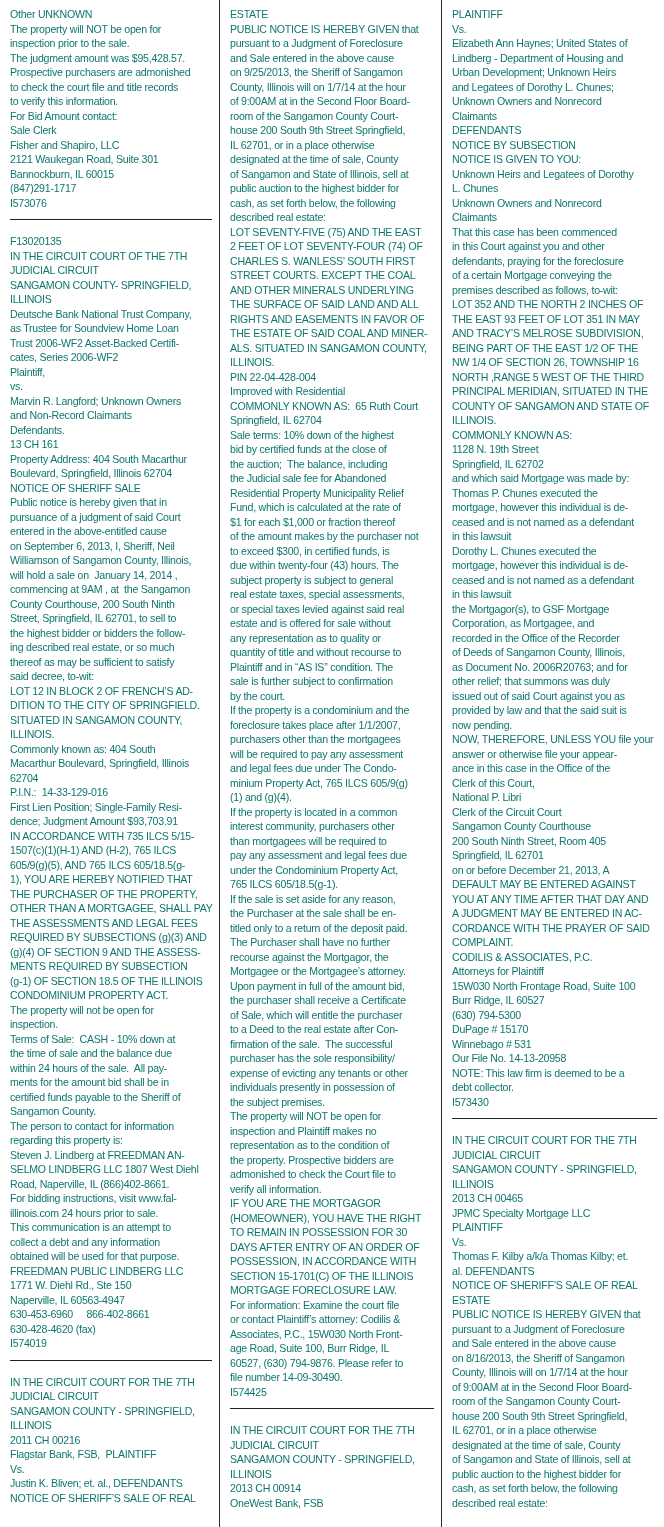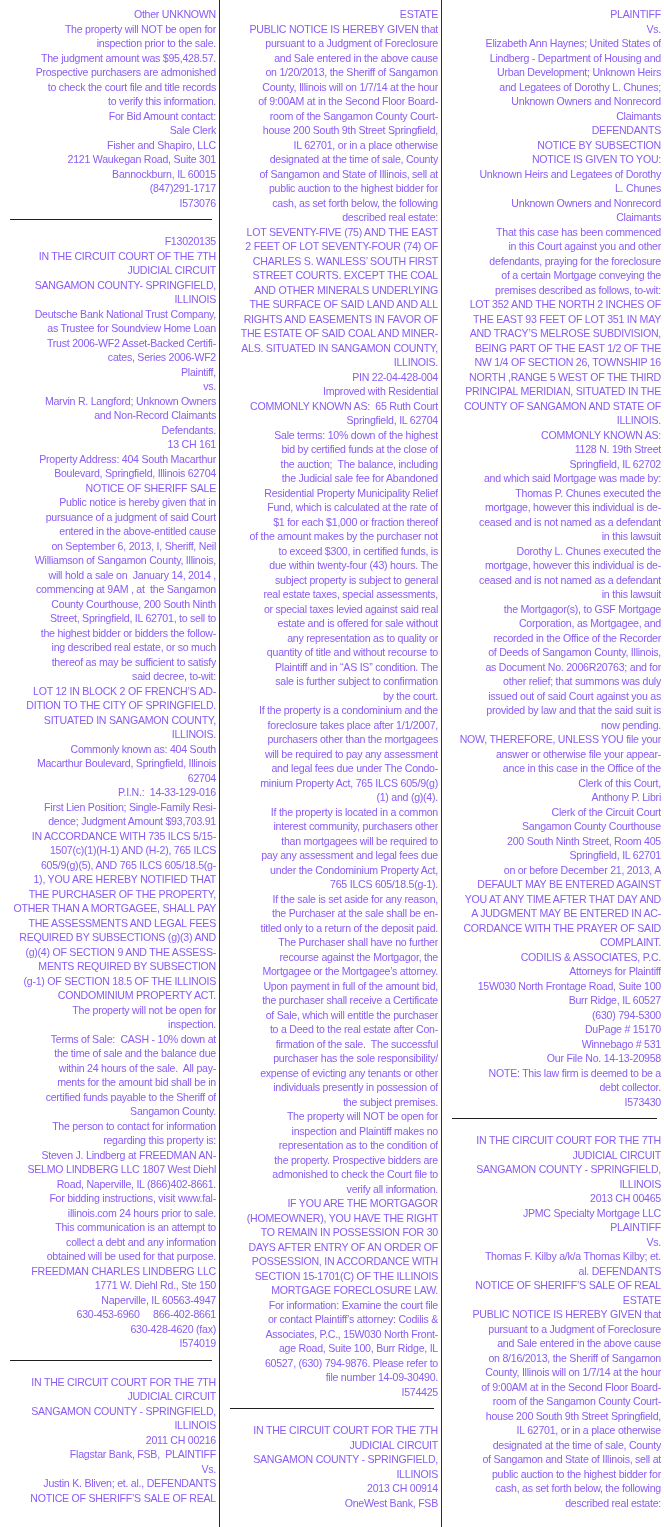--- a/index.html
+++ b/index.html
@@ -3,23 +3,22 @@
 <meta charset="utf-8">
 <style>
   html, body { margin: 0; padding: 0; background: #ffffff; }
   #page {
     position: relative;
     width: 664px;
     height: 1527px;
     background: #ffffff;
     overflow: hidden;
     font-family: "Liberation Sans", sans-serif;
-    color: #8b5cf6;
+    color: #0f766e;
     display: flex;
-    text-align: right;
   }
   .col {
     box-sizing: border-box;
     height: 100%;
     overflow: hidden;
     padding: 7px 3px 0 10px;
   }
   .col-1 { width: 220px; border-right: 1px solid #2a2a2a; }
   .col-2 { width: 222px; border-right: 1px solid #2a2a2a; }
   .col-3 { width: 222px; }
@@ -124,21 +123,21 @@
         <div class="line">The person to contact for information</div>
         <div class="line">regarding this property is:</div>
         <div class="line">Steven J. Lindberg at FREEDMAN AN-</div>
         <div class="line">SELMO LINDBERG LLC 1807 West Diehl</div>
         <div class="line">Road, Naperville, IL (866)402-8661.</div>
         <div class="line">For bidding instructions, visit www.fal-</div>
         <div class="line">illinois.com 24 hours prior to sale.</div>
         <div class="line">This communication is an attempt to</div>
         <div class="line">collect a debt and any information</div>
         <div class="line">obtained will be used for that purpose.</div>
-        <div class="line">FREEDMAN CHARLES LINDBERG LLC</div>
+        <div class="line">FREEDMAN PUBLIC LINDBERG LLC</div>
         <div class="line">1771 W. Diehl Rd., Ste 150</div>
         <div class="line">Naperville, IL 60563-4947</div>
         <div class="line">630-453-6960     866-402-8661</div>
         <div class="line">630-428-4620 (fax)</div>
         <div class="line">I574019</div>
       </div>
       <div class="divider"></div>
       <div class="notice">
         <div class="line">IN THE CIRCUIT COURT FOR THE 7TH</div>
         <div class="line">JUDICIAL CIRCUIT</div>
@@ -150,21 +149,21 @@
         <div class="line">Justin K. Bliven; et. al., DEFENDANTS</div>
         <div class="line">NOTICE OF SHERIFF’S SALE OF REAL</div>
       </div>
     </div>
   <div class="col col-2">
       <div class="notice">
         <div class="line">ESTATE</div>
         <div class="line">PUBLIC NOTICE IS HEREBY GIVEN that</div>
         <div class="line">pursuant to a Judgment of Foreclosure</div>
         <div class="line">and Sale entered in the above cause</div>
-        <div class="line">on 1/20/2013, the Sheriff of Sangamon</div>
+        <div class="line">on 9/25/2013, the Sheriff of Sangamon</div>
         <div class="line">County, Illinois will on 1/7/14 at the hour</div>
         <div class="line">of 9:00AM at in the Second Floor Board-</div>
         <div class="line">room of the Sangamon County Court-</div>
         <div class="line">house 200 South 9th Street Springfield,</div>
         <div class="line">IL 62701, or in a place otherwise</div>
         <div class="line">designated at the time of sale, County</div>
         <div class="line">of Sangamon and State of Illinois, sell at</div>
         <div class="line">public auction to the highest bidder for</div>
         <div class="line">cash, as set forth below, the following</div>
         <div class="line">described real estate:</div>
@@ -309,21 +308,21 @@
         <div class="line">of Deeds of Sangamon County, Illinois,</div>
         <div class="line">as Document No. 2006R20763; and for</div>
         <div class="line">other relief; that summons was duly</div>
         <div class="line">issued out of said Court against you as</div>
         <div class="line">provided by law and that the said suit is</div>
         <div class="line">now pending.</div>
         <div class="line">NOW, THEREFORE, UNLESS YOU file your</div>
         <div class="line">answer or otherwise file your appear-</div>
         <div class="line">ance in this case in the Office of the</div>
         <div class="line">Clerk of this Court,</div>
-        <div class="line">Anthony P. Libri</div>
+        <div class="line">National P. Libri</div>
         <div class="line">Clerk of the Circuit Court</div>
         <div class="line">Sangamon County Courthouse</div>
         <div class="line">200 South Ninth Street, Room 405</div>
         <div class="line">Springfield, IL 62701</div>
         <div class="line">on or before December 21, 2013, A</div>
         <div class="line">DEFAULT MAY BE ENTERED AGAINST</div>
         <div class="line">YOU AT ANY TIME AFTER THAT DAY AND</div>
         <div class="line">A JUDGMENT MAY BE ENTERED IN AC-</div>
         <div class="line">CORDANCE WITH THE PRAYER OF SAID</div>
         <div class="line">COMPLAINT.</div>

